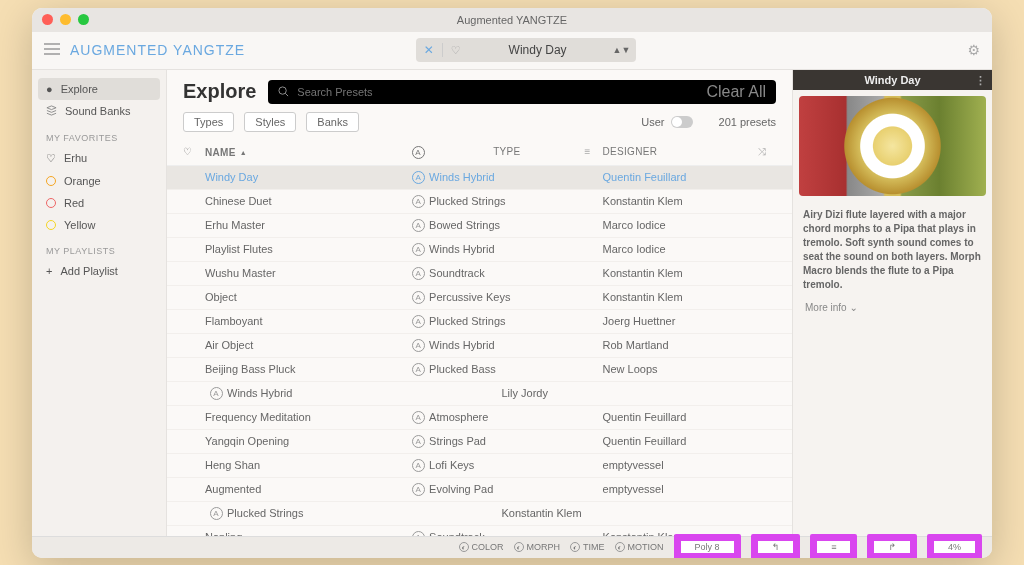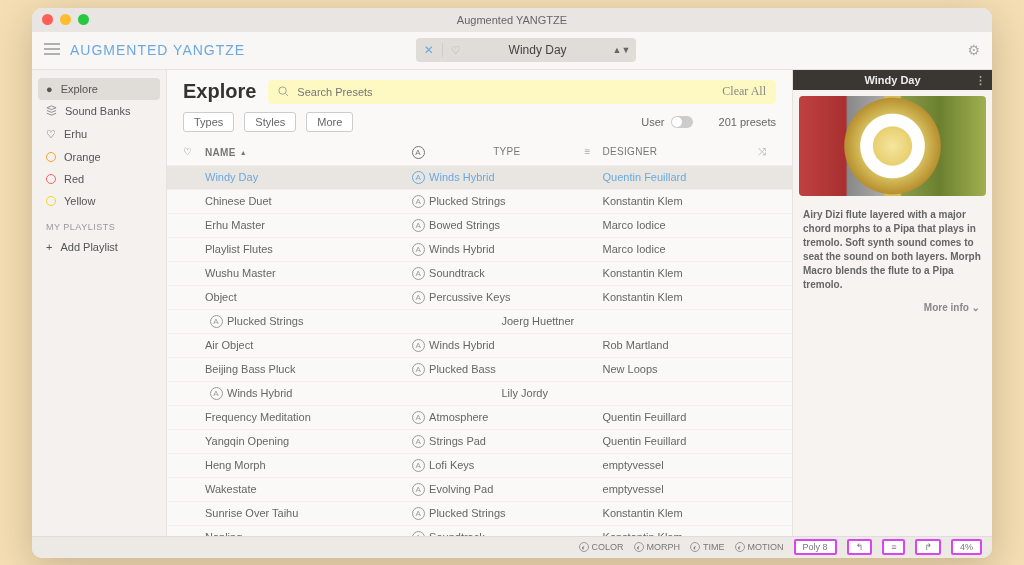--- a/index.html
+++ b/index.html
@@ -28,23 +28,23 @@
 .sidebar-item.active { background: #e0ddd9; }
 .sidebar-sect { font-size: 9px; color: #999; letter-spacing: 0.5px; padding: 10px 8px 4px; }
 .dot { width: 10px; height: 10px; border-radius: 50%; border: 1.5px solid; }
 .dot-red { border-color: #e66; }
 .dot-orange { border-color: #f5a623; }
 .dot-yellow { border-color: #f5d623; }
 .content { flex: 1; display: flex; flex-direction: column; background: #fbf9f7; min-height: 0; }
 .content-head { padding: 10px 16px 0; }
 .explore-row { display: flex; align-items: center; gap: 12px; }
 .explore-title { font-size: 20px; font-weight: 600; color: #333; }
-.search-box { flex: 1; background: #fef9c3; border-radius: 4px; height: 24px; display: flex; align-items: center; padding: 0 10px; gap: 8px; }
+.search-box { flex: 1; background: #000000; border-radius: 4px; height: 24px; display: flex; align-items: center; padding: 0 10px; gap: 8px; }
 .search-box input { background: transparent; border: none; outline: none; font-size: 11px; flex: 1; color: #666; }
-.clear-all { font-size: 12px; color: #888; font-family: Liberation Serif, serif; }
+.clear-all { font-size: 16px; color: #888; }
 .filter-row { display: flex; align-items: center; gap: 10px; padding: 8px 0; font-size: 11px; color: #666; }
 .chip { border: 1px solid #ccc; border-radius: 3px; padding: 3px 10px; background: #fff; cursor: pointer; }
 .user-toggle { margin-left: auto; display: flex; align-items: center; gap: 6px; }
 .toggle { width: 22px; height: 12px; background: #ccc; border-radius: 6px; position: relative; }
 .toggle::after { content: ''; position: absolute; width: 10px; height: 10px; background: #fff; border-radius: 50%; top: 1px; left: 1px; }
 .preset-count { margin-left: 16px; }
 .table-head { display: flex; padding: 6px 16px; font-size: 10px; color: #777; border-bottom: 1px solid #eee; letter-spacing: 0.3px; }
 .col-fav { width: 22px; }
 .col-name { flex: 1.3; font-weight: 600; display: flex; align-items: center; gap: 4px; }
 .col-a { width: 22px; text-align: center; }
@@ -61,32 +61,32 @@
 .ra-circle { display: inline-flex; width: 13px; height: 13px; border: 1px solid currentColor; border-radius: 50%; align-items: center; justify-content: center; font-size: 8px; }
 .rtype { flex: 1; }
 .rmenu { width: 18px; }
 .rdesigner { flex: 1; }
 .rshuffle { width: 18px; }
 .rightpanel { width: 200px; background: #f6f3f0; border-left: 1px solid #e5e2df; display: flex; flex-direction: column; font-size: 10px; color: #666; }
 .preview-title { background: #3a3632; color: #eee; text-align: center; padding: 4px; font-size: 11px; font-weight: 600; position: relative; }
 .preview-title .dots { position: absolute; right: 6px; top: 4px; color: #aaa; }
 .preview-img { height: 100px; background: radial-gradient(circle at center, #f5e6a0 0%, #e8d070 18%, #fff 19%, #fff 30%, #d4bc5a 31%, #b89030 45%, transparent 46%), linear-gradient(90deg, #c04040 0%, #a83030 25%, #888 26%, #aaa 45%, #d4bc5a 46%, #d4bc5a 54%, #8a9c4a 55%, #6b8030 75%, #a0b050 100%); margin: 6px; border-radius: 4px; }
 .desc { padding: 6px 10px; line-height: 1.4; font-weight: bold; }
-.more-info { text-align: right; padding: 4px 12px; color: #888; font-weight: bold; }
+.more-info { padding: 4px 12px; color: #888; }
 .macro-section { margin-top: auto; padding: 8px; }
 .macro-title { text-align: center; font-size: 9px; letter-spacing: 1px; color: #888; margin-bottom: 8px; }
 .knob-grid { display: grid; grid-template-columns: 1fr 1fr; gap: 10px 16px; padding: 0 20px 10px; }
 .knob { display: flex; flex-direction: column; align-items: center; gap: 3px; }
 .knob-dial { width: 30px; height: 30px; border-radius: 50%; background: radial-gradient(circle at 35% 30%, #fff, #eee); box-shadow: 0 1px 3px rgba(0,0,0,0.15), inset 0 0 0 1px rgba(0,0,0,0.05); position: relative; }
 .knob-dial::after { content: ''; position: absolute; width: 1.5px; height: 8px; background: #c55; top: 3px; left: 50%; transform-origin: 50% 12px; }
 .knob-label { font-size: 9px; color: #888; }
 .bottombar { height: 22px; background: #edeae6; border-top: 1px solid #ddd; display: flex; align-items: center; justify-content: flex-end; padding: 0 10px; gap: 10px; font-size: 9px; color: #777; }
 .bb-item { display: flex; align-items: center; gap: 3px; }
 .bb-circ { width: 10px; height: 10px; border: 1px solid #999; border-radius: 50%; display: inline-flex; align-items: center; justify-content: center; font-size: 7px; }
-.bb-box { border: 2px solid #d946ef; padding: 1px 7px; border-radius: 2px; background: #fff; }
+.bb-box { border: 7px solid #d946ef; padding: 1px 14px; border-radius: 2px; background: #fff; }
 .sort-arrow { font-size: 7px; }
 .stack-icon { display: inline-block; width: 11px; }
 ::-webkit-scrollbar { width: 6px; }
 ::-webkit-scrollbar-thumb { background: #ccc; border-radius: 3px; }
 </style>
 </head>
 <body>
 
 <div class="window">
   <div class="titlebar">
@@ -123,20 +123,21 @@
         <span>Explore</span>
       </div>
       <div class="sidebar-item">
         <span class="stack-icon">
           <svg viewBox="0 0 12 12" width="11" height="11">
               <path d="M1 3l5-2 5 2-5 2z M1 6l5 2 5-2 M1 9l5 2 5-2" fill="none" stroke="#888" stroke-width="1"></path>
             </svg>
         </span>
         <span>Sound Banks</span>
       </div>
+      <div class="sidebar-sect">MY FAVORITES</div>
       <div class="sidebar-item">
         <span>♡</span>
         <span>Erhu</span>
       </div>
       <div class="sidebar-item">
         <span class="dot dot-orange"></span>
         <span>Orange</span>
       </div>
       <div class="sidebar-item">
         <span class="dot dot-red"></span>
@@ -164,21 +165,21 @@
                   <path d="M8 8l3 3" stroke="#999"></path>
                 </svg>
             </span>
             <input placeholder="Search Presets" style="">
             <span class="clear-all">Clear All</span>
           </div>
         </div>
         <div class="filter-row">
           <span class="chip">Types</span>
           <span class="chip">Styles</span>
-          <span class="chip">More</span>
+          <span class="chip">Banks</span>
           <span class="user-toggle">
             <span>User</span>
             <span class="toggle"></span>
           </span>
           <span class="preset-count">201 presets</span>
         </div>
       </div>
       <div class="table-head">
         <span class="col-fav">♡</span>
         <span class="col-name">
@@ -241,20 +242,21 @@
             <span class="col-fav"></span>
             <span class="rname">Object</span>
             <span class="ra"><span class="ra-circle">A</span></span>
             <span class="rtype">Percussive Keys</span>
             <span class="rmenu"></span>
             <span class="rdesigner">Konstantin Klem</span>
             <span class="rshuffle"></span>
           </div>
           <div class="row">
             <span class="col-fav"></span>
+            <span class="rname">Flamboyant</span>
             <span class="ra"><span class="ra-circle">A</span></span>
             <span class="rtype">Plucked Strings</span>
             <span class="rmenu"></span>
             <span class="rdesigner">Joerg Huettner</span>
             <span class="rshuffle"></span>
           </div>
           <div class="row">
             <span class="col-fav"></span>
             <span class="rname">Air Object</span>
             <span class="ra"><span class="ra-circle">A</span></span>
@@ -293,39 +295,38 @@
             <span class="col-fav"></span>
             <span class="rname">Yangqin Opening</span>
             <span class="ra"><span class="ra-circle">A</span></span>
             <span class="rtype">Strings Pad</span>
             <span class="rmenu"></span>
             <span class="rdesigner">Quentin Feuillard</span>
             <span class="rshuffle"></span>
           </div>
           <div class="row">
             <span class="col-fav"></span>
-            <span class="rname">Heng Morph</span>
+            <span class="rname">Heng Shan</span>
             <span class="ra"><span class="ra-circle">A</span></span>
             <span class="rtype">Lofi Keys</span>
             <span class="rmenu"></span>
             <span class="rdesigner">emptyvessel</span>
             <span class="rshuffle"></span>
           </div>
           <div class="row">
             <span class="col-fav"></span>
-            <span class="rname">Wakestate</span>
+            <span class="rname">Augmented</span>
             <span class="ra"><span class="ra-circle">A</span></span>
             <span class="rtype">Evolving Pad</span>
             <span class="rmenu"></span>
             <span class="rdesigner">emptyvessel</span>
             <span class="rshuffle"></span>
           </div>
           <div class="row">
             <span class="col-fav"></span>
-            <span class="rname">Sunrise Over Taihu</span>
             <span class="ra"><span class="ra-circle">A</span></span>
             <span class="rtype">Plucked Strings</span>
             <span class="rmenu"></span>
             <span class="rdesigner">Konstantin Klem</span>
             <span class="rshuffle"></span>
           </div>
           <div class="row">
             <span class="col-fav"></span>
             <span class="rname">Nanling</span>
             <span class="ra"><span class="ra-circle">A</span></span>

